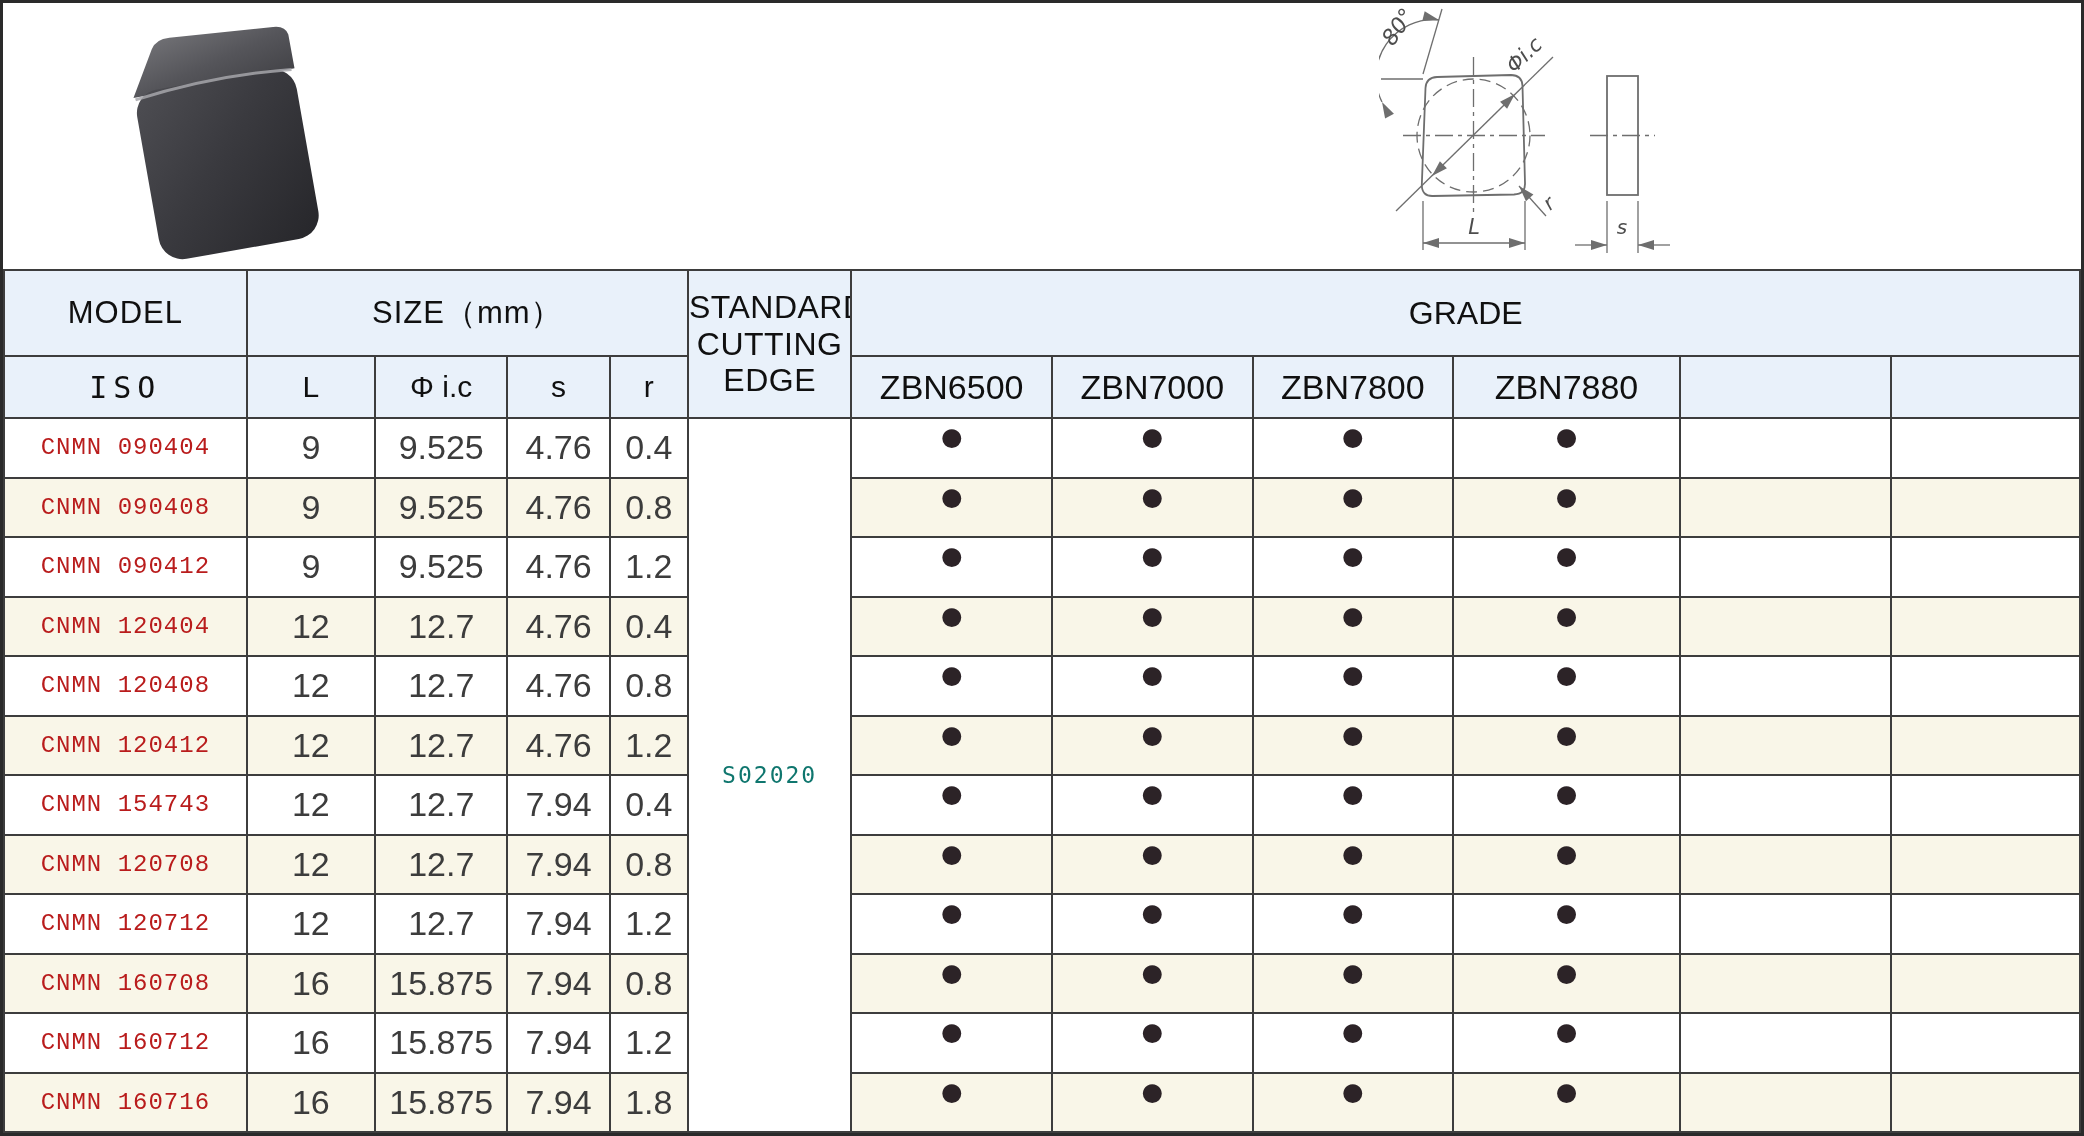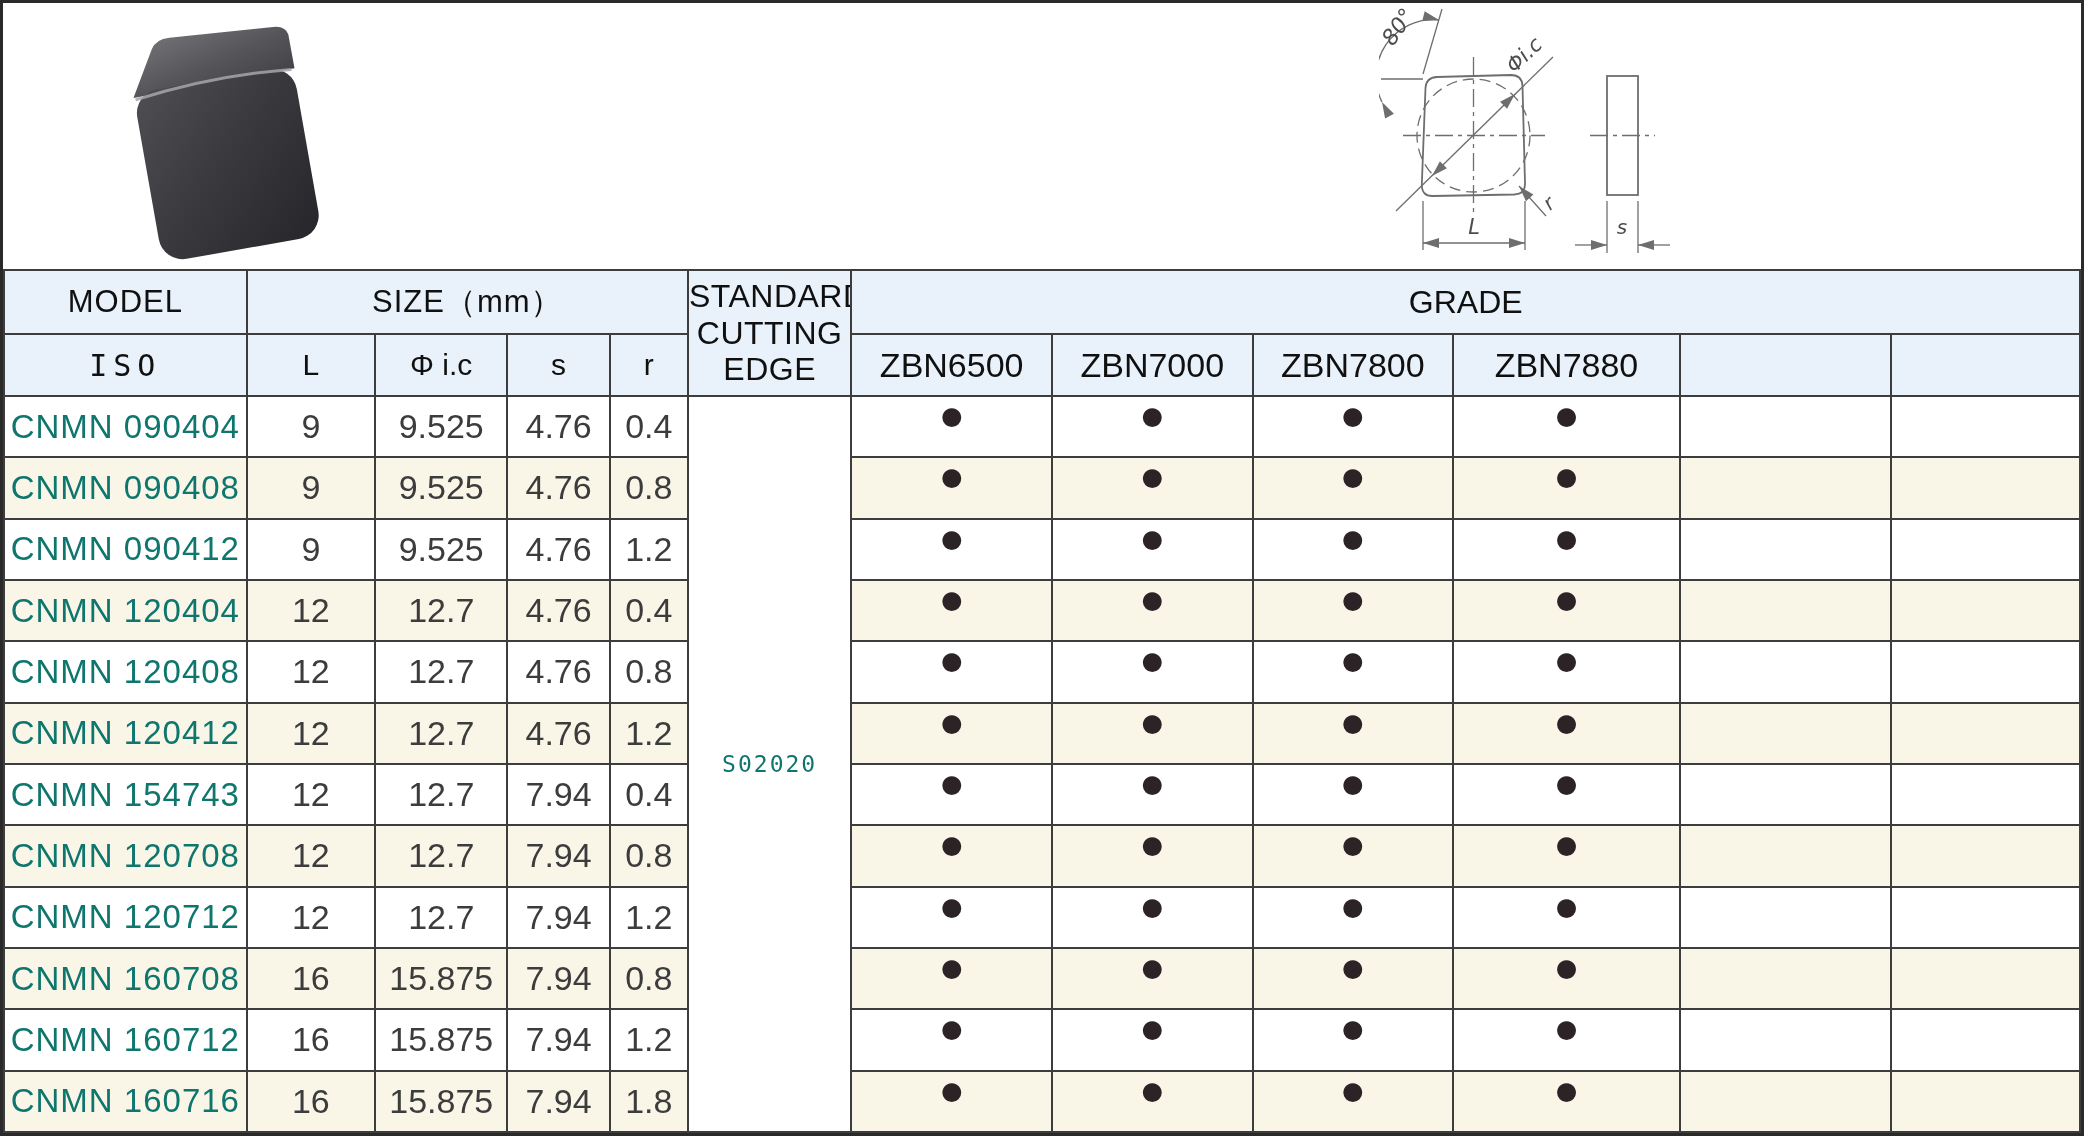--- a/index.html
+++ b/index.html
@@ -23,25 +23,25 @@
     border:2px solid #3d3d3d;text-align:center;vertical-align:middle;
     padding:0;overflow:hidden;
   }
   .spec thead th{background:#e9f1fa;font-weight:normal;color:#101010;}
   .th-main{font-size:31px;letter-spacing:1px;}
   .th-sce{font-size:32px;line-height:1.15;letter-spacing:0.5px;padding:0 6px;}
   .th-grade{font-size:32px;}
   .th-iso{font-family:"DejaVu Sans Mono",monospace;font-size:30px;letter-spacing:6px;margin-top:48px;}
   .th-sub{font-size:30px;color:#2b2b2b;}
   .th-zbn{font-size:34px;}
-  tr.r1{height:64px;}
+  tr.r1{height:86px;}
   tr.r2{height:62px;}
   .cell-iso{
-    font-family:Liberation Sans, sans-serif;font-size:33px;letter-spacing:1px;
-    color:#0f766e;
+    font-family:Liberation Mono, monospace;font-size:24px;letter-spacing:1px;
+    color:#b91c1c;
   }
   .cell-num{font-size:34px;color:#3c3c3c;}
   .cell-sce{
     font-family:"DejaVu Sans Mono",monospace;font-size:23px;letter-spacing:2px;
     color:#0f766e;background:#fff;vertical-align:middle;padding-top:118px;
   }
   .dot{
     font-size:44px;line-height:0;color:#2c2327;
     display:inline-block;transform:translateY(-2px);
   }

